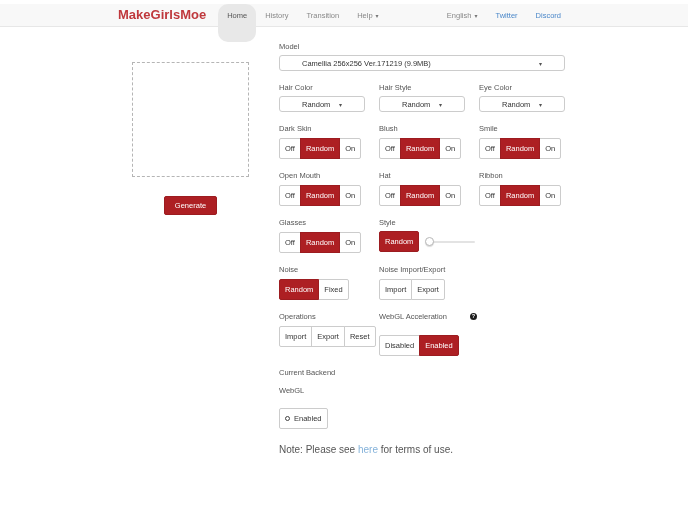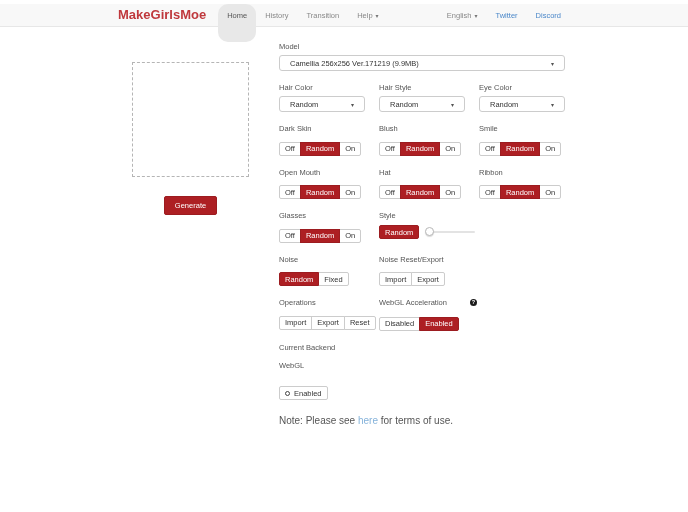--- a/index.html
+++ b/index.html
@@ -24,40 +24,40 @@
   .generate-btn { display:block; margin:19px auto 0; background:#ad1f23; border:1px solid #9c1c20; color:#fff; font-size:7.5px; padding:4px 10px; border-radius:2px; cursor:pointer; font-family:inherit; }
   .right-col { margin-left:30px; width:286px; }
   
   .opt-header { display:flex; align-items:center; margin-bottom:8px; }
   .options-title { color:#bf383c; font-size:15px; font-weight:bold; margin-right:13px; }
   .checkbox-label { display:flex; align-items:center; font-size:7.5px; color:#555; cursor:pointer; }
   .checkbox { width:8px; height:8px; border:1px solid #adadad; border-radius:1px; background:#fff; margin-right:4px; }
   
   .section { margin-bottom:12px; }
   .field-label { font-size:7.5px; color:#555; margin-bottom:4px; white-space:nowrap; }
-  .select { height:16px; border:1px solid #ccc; border-radius:3px; background:#fff; display:flex; align-items:center; justify-content:space-between; padding:0 10px; font-size:7.5px; color:#333; cursor:pointer; }
+  .select { height:16px; border:1px solid #ccc; border-radius:3px; background:#fff; display:flex; align-items:center; justify-content:space-between; padding:0 22px; font-size:7.5px; color:#333; cursor:pointer; }
   .select .caret { margin:0; color:#555; }
   .model-select { width:286px; }
   .small-select { width:86px; }
   .grid-row { display:flex; margin-bottom:12px; }
   .grid-col { width:100px; flex-shrink:0; }
   .btn-group { display:inline-flex; }
-  .btn { height:14px; font-size:7.5px; padding:0 5px; background:#fff; border:1px solid #ccc; color:#333; cursor:pointer; margin-left:-1px; position:relative; font-family:inherit; white-space:nowrap; }
+  .btn { height:21px; font-size:7.5px; padding:0 5px; background:#fff; border:1px solid #ccc; color:#333; cursor:pointer; margin-left:-1px; position:relative; font-family:inherit; white-space:nowrap; }
   .btn:first-child { margin-left:0; border-radius:2px 0 0 2px; }
   .btn:last-child { border-radius:0 2px 2px 0; }
   .btn.sel { background:#ad1f23; border-color:#9c1c20; color:#fff; z-index:1; }
   .btn.single { border-radius:2px; }
   
   .style-control { display:flex; align-items:center; }
   .slider { position:relative; width:50px; height:16px; margin-left:6px; }
   .slider-track { position:absolute; left:4px; right:0; top:7px; height:2px; background:#e3e3e3; border-radius:1px; }
   .slider-handle { position:absolute; left:0; top:3px; width:9px; height:9px; background:#fff; border:1px solid #b8b8b8; border-radius:50%; box-shadow:0 1px 1px rgba(0,0,0,.15); cursor:pointer; }
   
   .help-icon { display:inline-block; width:7px; height:7px; background:#1c1c1c; color:#fff; border-radius:50%; font-size:5.5px; line-height:7px; text-align:center; margin-left:3px; vertical-align:-1px; font-weight:bold; cursor:pointer; }
-  .label-row { display:flex; align-items:center; margin-bottom:5px;gap:20px; }
+  .label-row { display:flex; align-items:center; margin-bottom:13px;gap:20px; }
   .label-row .field-label { margin-bottom:0; }
   .backend-value { font-size:7.5px; color:#555; margin-top:9px; }
   .multi-btn { display:inline-flex; align-items:center; }
   .toggle-icon { display:inline-block; width:5px; height:5px; border:1px solid #444; border-radius:50%; margin-right:4px; }
   .note { font-size:10px; color:#555; margin-top:15px; }
   .note-link { color:#84b2da; cursor:pointer; }
 </style>
 </head>
 <body>
 
@@ -195,21 +195,21 @@
 
     <div class="grid-row">
       <div class="grid-col">
         <div class="field-label">Noise</div>
         <div class="btn-group">
           <button class="btn sel">Random</button>
           <button class="btn">Fixed</button>
         </div>
       </div>
       <div class="grid-col">
-        <div class="field-label">Noise Reset/Export</div>
+        <div class="field-label">Noise Import/Export</div>
         <div class="btn-group">
           <button class="btn">Import</button>
           <button class="btn">Export</button>
         </div>
       </div>
     </div>
 
     <div class="grid-row">
       <div class="grid-col">
         <div class="field-label">Operations</div>

